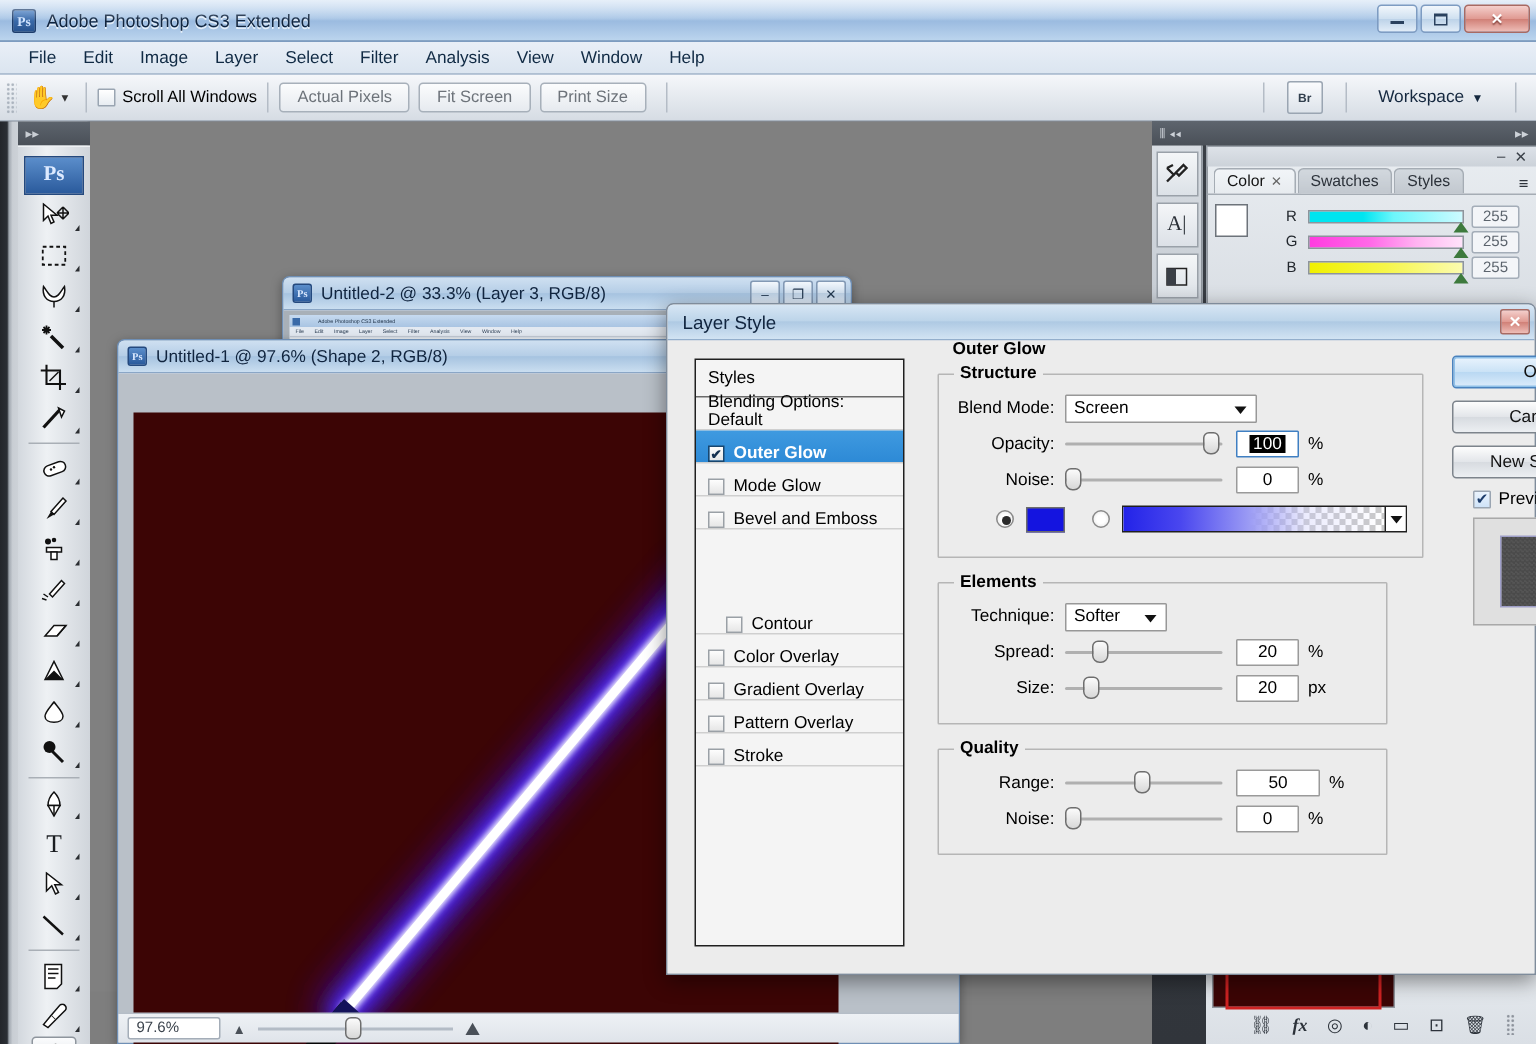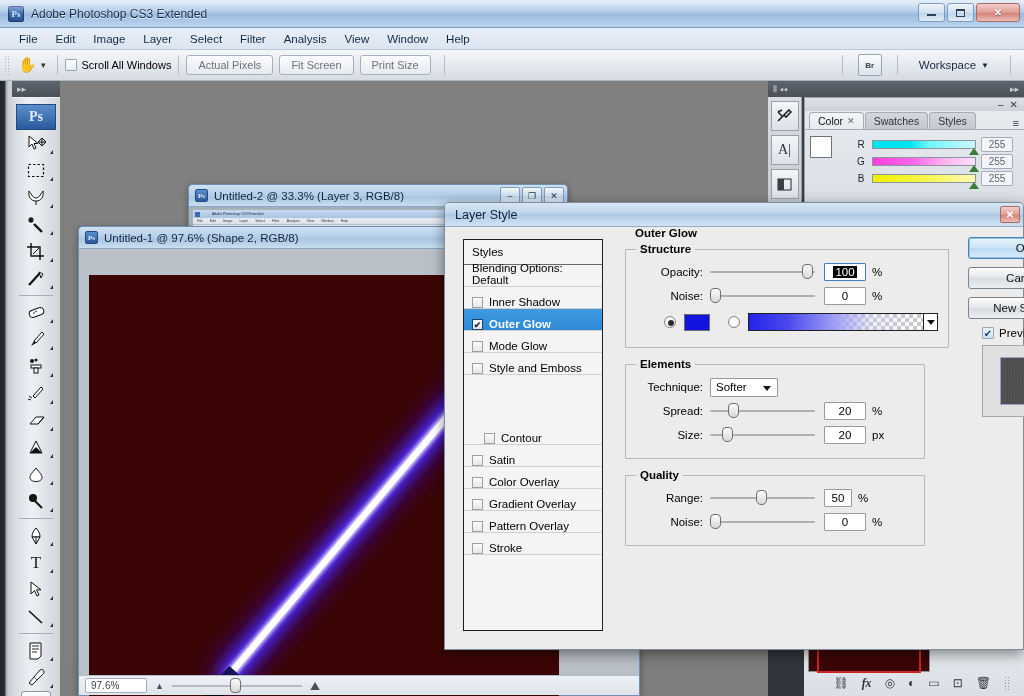--- a/index.html
+++ b/index.html
@@ -740,46 +740,38 @@
       <span>Layer Style</span>
       <div class="dlg-close">✕</div>
     </div>
     <div class="dlg-body">
 
       <div class="styles-list">
         <div class="sl-head">Styles</div>
         <div class="sl-item">
           <span>Blending Options: Default</span>
         </div>
-        <div class="sl-item">
-          <span class="sl-cb"></span>
-          <span>Inner Shadow</span>
-        </div>
         <div class="sl-item selected">
           <span class="sl-cb">✔</span>
           <span>Outer Glow</span>
         </div>
         <div class="sl-item">
           <span class="sl-cb"></span>
           <span>Mode Glow</span>
         </div>
         <div class="sl-item">
           <span class="sl-cb"></span>
-          <span>Style and Emboss</span>
+          <span>Bevel and Emboss</span>
         </div>
         <div class="sl-item sub">
           <span class="sl-cb"></span>
           <span>Contour</span>
         </div>
         <div class="sl-item">
           <span class="sl-cb"></span>
-          <span>Satin</span>
-        </div>
-        <div class="sl-item">
-          <span class="sl-cb"></span>
           <span>Color Overlay</span>
         </div>
         <div class="sl-item">
           <span class="sl-cb"></span>
           <span>Gradient Overlay</span>
         </div>
         <div class="sl-item">
           <span class="sl-cb"></span>
           <span>Pattern Overlay</span>
         </div>
@@ -788,20 +780,27 @@
           <span>Stroke</span>
         </div>
       </div>
 
       <div class="panel-right">
         <div class="outer-title">Outer Glow</div>
 
         <fieldset class="grp" style="margin-top:4px">
           <legend>Structure</legend>
 
+          <div class="row">
+            <div class="rl">Blend Mode:</div>
+            <div class="combo" style="width:128px">
+              <span>Screen</span>
+              <span class="arr"></span>
+            </div>
+          </div>
 
           <div class="row">
             <div class="rl">Opacity:</div>
             <div style="width:105px;position:relative;margin-right:9px">
               <div class="track">
                 <div class="thumb" style="left:92px"></div>
               </div>
             </div>
             <div class="numbox sel" style="width:42px">
               <span>100</span>
@@ -877,21 +876,21 @@
           <legend>Quality</legend>
 
 
           <div class="row">
             <div class="rl">Range:</div>
             <div style="width:105px;position:relative;margin-right:9px">
               <div class="track">
                 <div class="thumb" style="left:46px"></div>
               </div>
             </div>
-            <div class="numbox" style="width:28px">
+            <div class="numbox" style="width:56px">
               <span>50</span>
             </div>
             <span class="pct">%</span>
           </div>
 
           <div class="row">
             <div class="rl">Noise:</div>
             <div style="width:105px;position:relative;margin-right:9px">
               <div class="track">
                 <div class="thumb" style="left:0px"></div>

